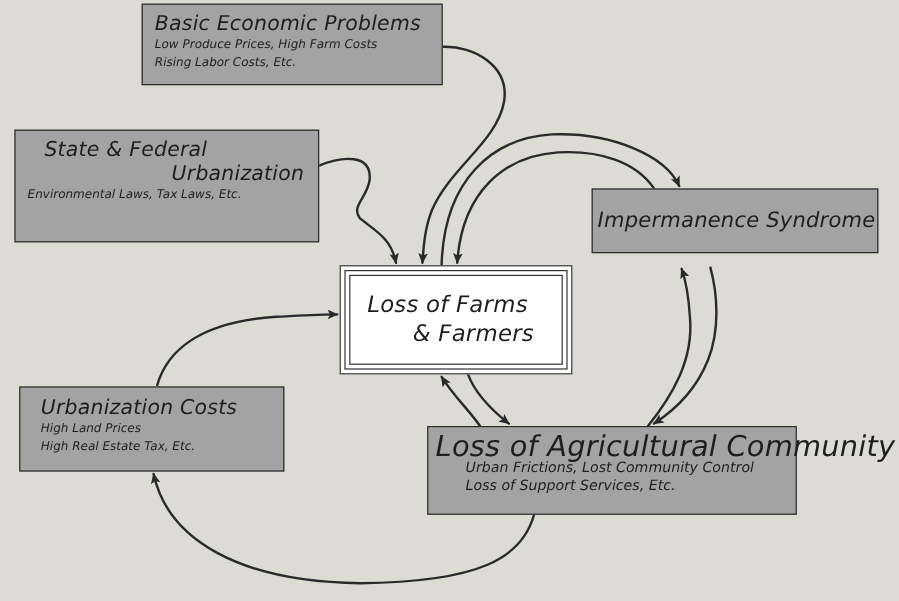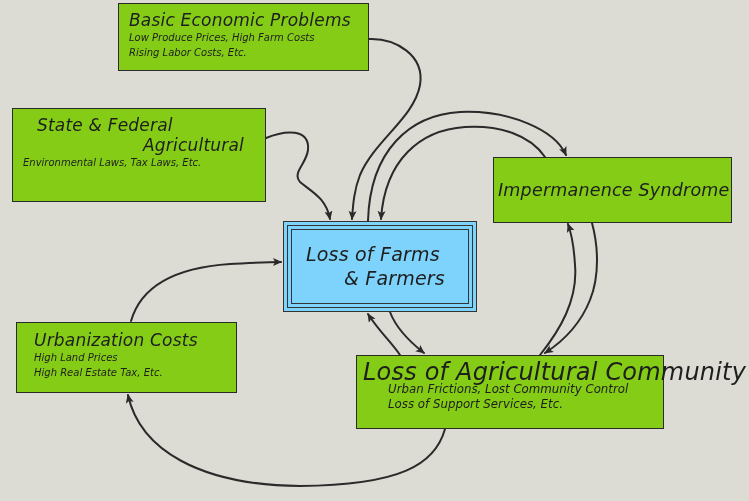--- a/index.html
+++ b/index.html
@@ -7,34 +7,34 @@
     width: 749px; height: 501px; overflow: hidden; position: relative;
     background: #dcdcd5;
     font-family: "DejaVu Sans", sans-serif;
     color: #1e1e1e;
   }
   .stage { position: absolute; left: 0; top: 0; width: 749px; height: 501px; }
   svg.wires { position: absolute; left: 0; top: 0; width: 749px; height: 501px; }
   .box {
     position: absolute; box-sizing: border-box;
     border: 1.5px solid #2a2a2a;
-    background: #84cc16;
+    background: #a3a3a3;
     font-style: italic;
   }
   .box .title { font-size: 17px; line-height: 20px; letter-spacing: 0.2px; white-space: nowrap; }
   .box .sub { font-size: 10px; line-height: 15px; white-space: nowrap; }
   #box-basic { left: 118px; top: 3px; width: 251px; height: 68px; padding: 6px 0 0 10px; }
   #box-state { left: 12px; top: 108px; width: 254px; height: 94px; padding: 6px 0 0 10px; }
   #box-state .t1 { padding-left: 14px; }
   #box-state .t2 { padding-left: 120px; }
-  #box-imperm { left: 493px; top: 157px; width: 239px; height: 66px; display: flex; align-items: center; padding-left: 4px; }
+  #box-imperm { left: 493px; top: 157px; width: 239px; height: 54px; display: flex; align-items: center; padding-left: 4px; }
   #box-imperm .title { font-size: 17.5px; }
   #box-central {
     left: 283px; top: 221px; width: 194px; height: 91px;
-    border: 1.5px solid #333; padding: 3px; background: #7dd3fc;
+    border: 1.5px solid #333; padding: 3px; background: #ffffff;
   }
   #box-central .inner1 { border: 1.2px solid #333; width: 100%; height: 100%; box-sizing: border-box; padding: 3px; }
   #box-central .inner2 { border: 1.2px solid #333; width: 100%; height: 100%; box-sizing: border-box; padding: 12px 0 0 14px; }
   #box-central .title { font-size: 19px; line-height: 24px; }
   #box-central .l2 { padding-left: 38px; }
   #box-urban { left: 16px; top: 322px; width: 221px; height: 71px; padding: 7px 0 0 17px; }
   #box-agri { left: 356px; top: 355px; width: 308px; height: 74px; padding: 6px 0 0 6px; }
   #box-agri .title { font-size: 24px; }
   #box-agri .sub { font-size: 11.8px; margin-left: 25px; }
 </style>
@@ -74,21 +74,21 @@
   </svg>
 
   <div class="box" id="box-basic">
     <div class="title">Basic Economic Problems</div>
     <div class="sub">Low Produce Prices, High Farm Costs</div>
     <div class="sub">Rising Labor Costs, Etc.</div>
   </div>
 
   <div class="box" id="box-state">
     <div class="title t1">State &amp; Federal</div>
-    <div class="title t2">Agricultural</div>
+    <div class="title t2">Urbanization</div>
     <div class="sub">Environmental Laws, Tax Laws, Etc.</div>
   </div>
 
   <div class="box" id="box-imperm">
     <div class="title">Impermanence Syndrome</div>
   </div>
 
   <div class="box" id="box-central">
     <div class="inner1">
       <div class="inner2">

